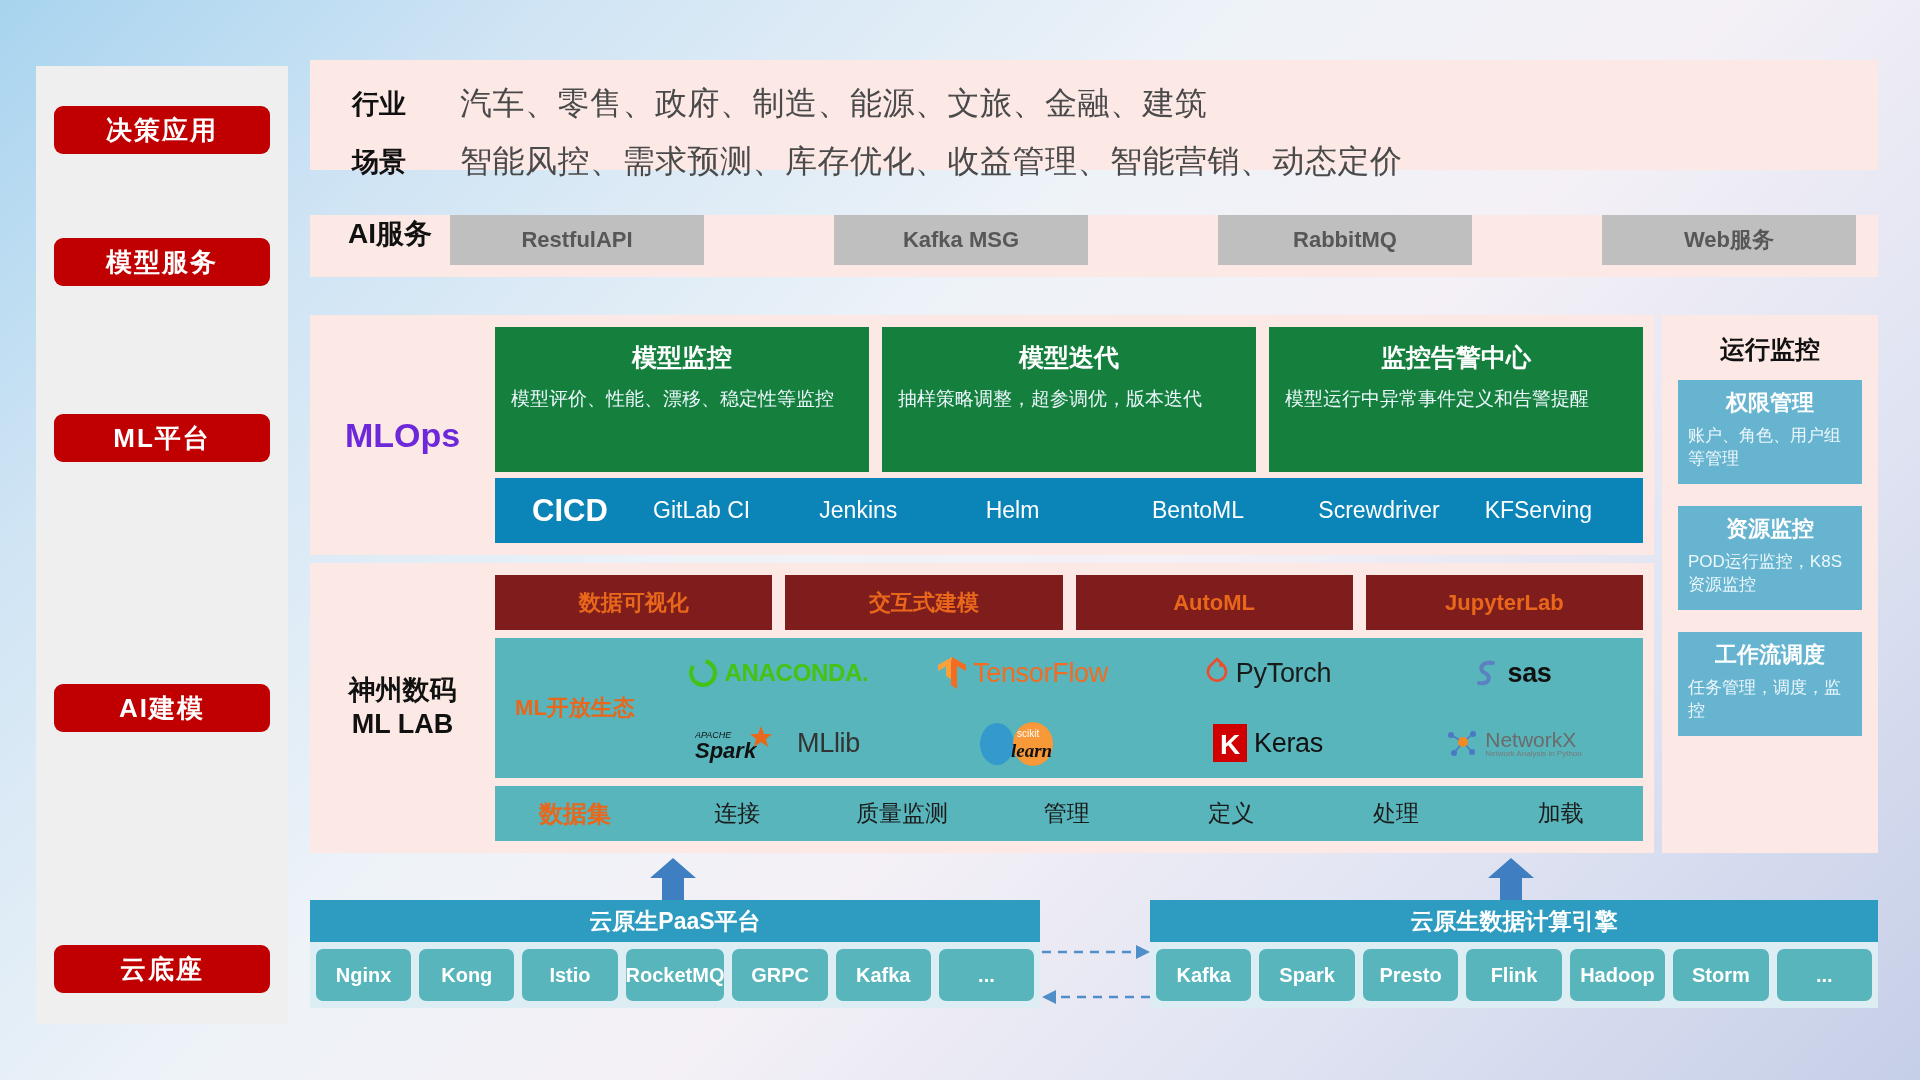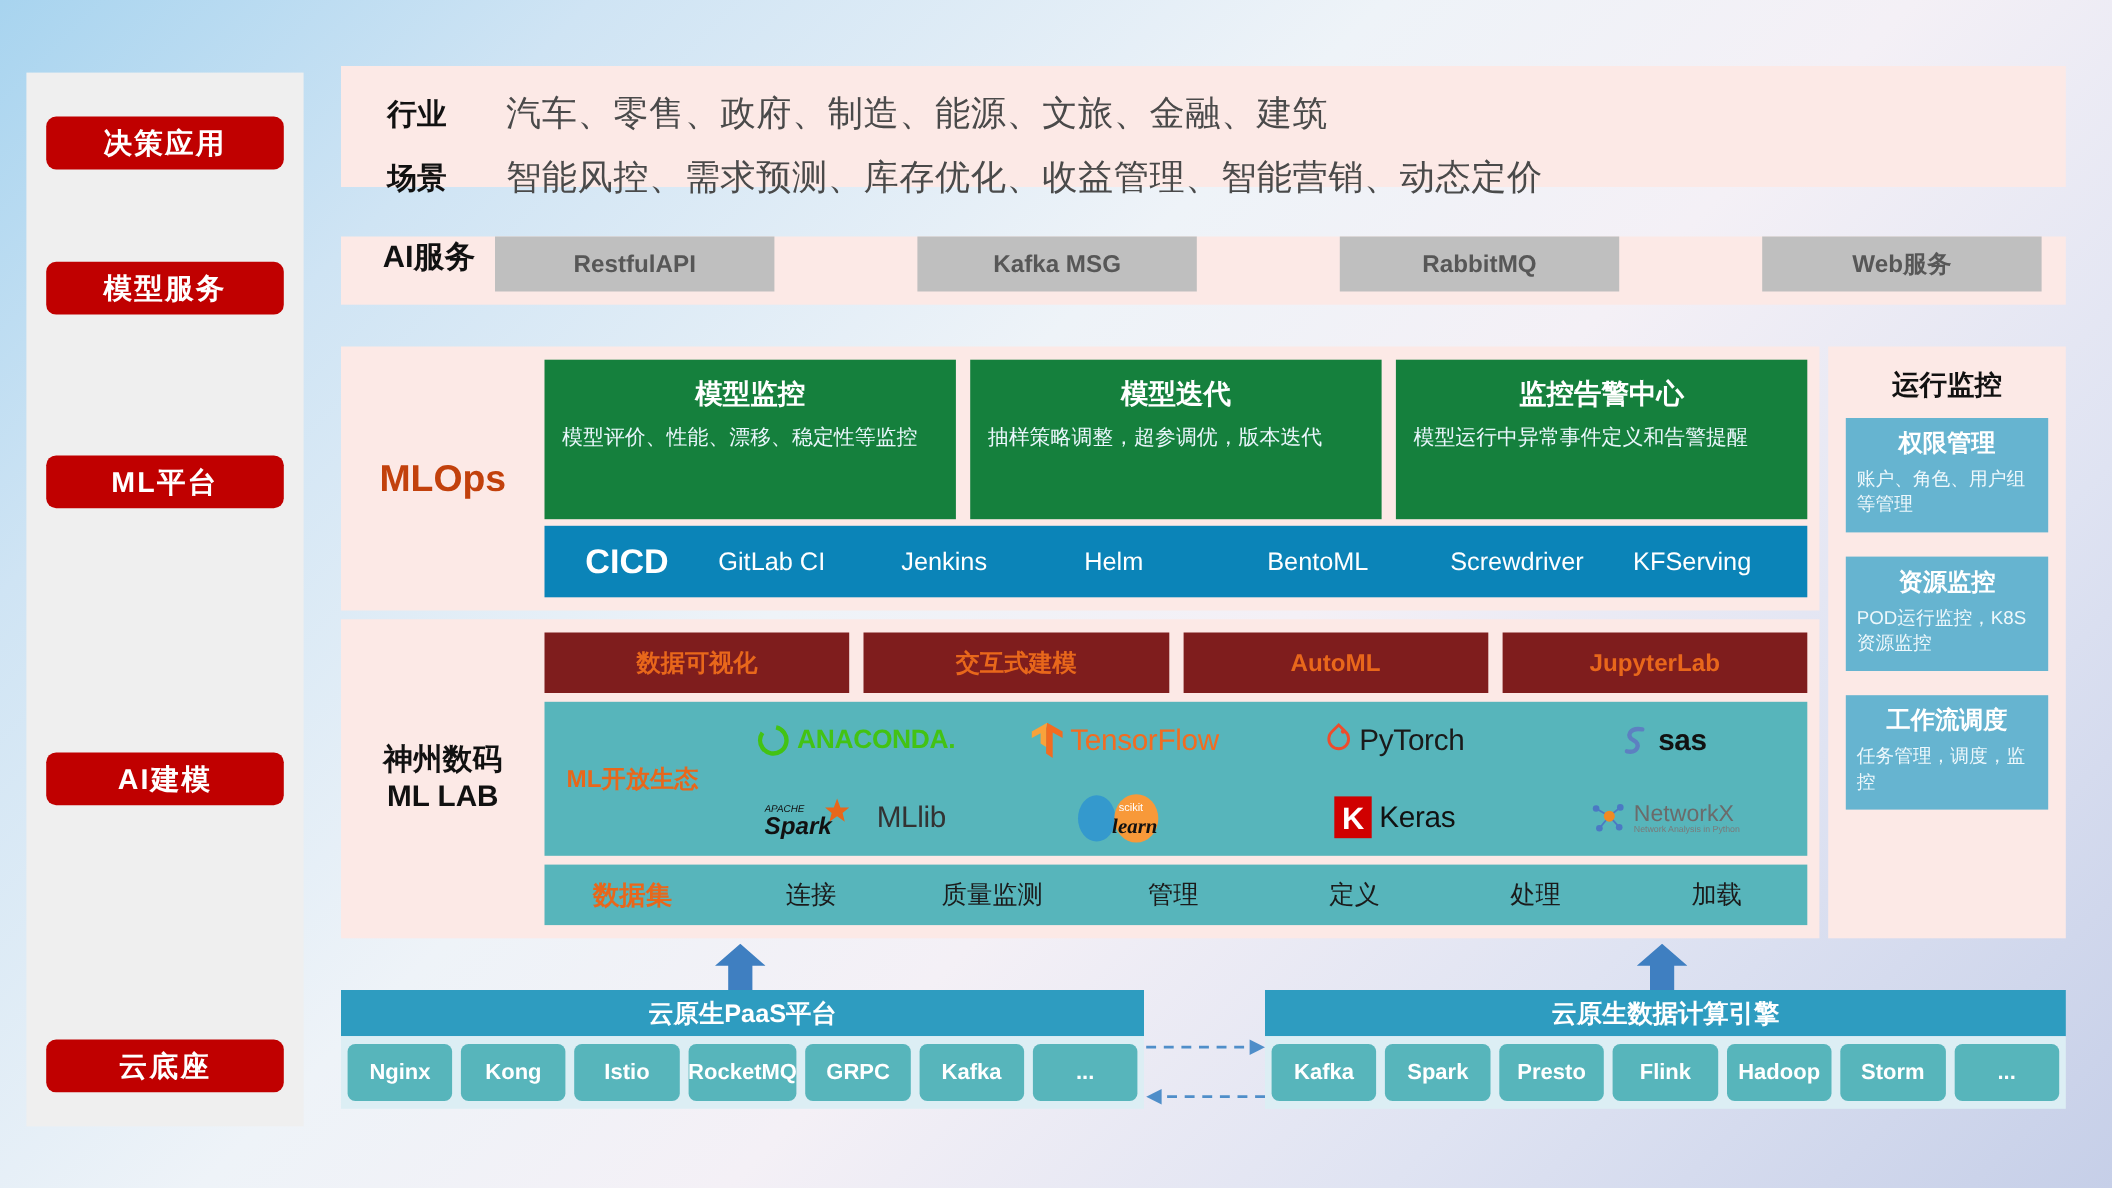--- a/index.html
+++ b/index.html
@@ -9,21 +9,21 @@
     overflow: hidden;
   }
   body {
     background: linear-gradient(135deg, #a8d4ef 0%, #cfe4f4 18%, #eef3f8 42%, #f4f0f6 58%, #dfe3f2 78%, #c6cfe8 100%);
     position: relative;
   }
 
   
   #left-rail {
     position: absolute;
-    left: 24px; top: 66px;
+    left: 36px; top: 66px;
     width: 252px; height: 958px;
     background: #efefef;
   }
   .rail-pill {
     position: absolute;
     left: 18px;
     width: 216px; height: 48px;
     background: #c00000;
     border-radius: 9px;
     color: #fff;
@@ -67,21 +67,21 @@
     background: #bfbfbf;
     color: #575757; font-size: 22px; font-weight: bold;
     display: flex; align-items: center; justify-content: center;
   }
 
   
   #band-mlops { top: 315px; width: 1344px; height: 240px; }
   .mlops-label {
     position: absolute; left: 0; top: 0; width: 185px; height: 100%;
     display: flex; align-items: center; justify-content: center;
-    font-size: 34px; font-weight: bold; color: #c2410c;
+    font-size: 34px; font-weight: bold; color: #6d28d9;
   }
   .mlops-cards {
     position: absolute; left: 185px; top: 12px;
     width: 1148px; height: 145px;
     display: flex; gap: 13px;
   }
   .mlops-card {
     flex: 1; background: #15803d; color: #fff;
     padding: 14px 16px 0 16px;
   }

